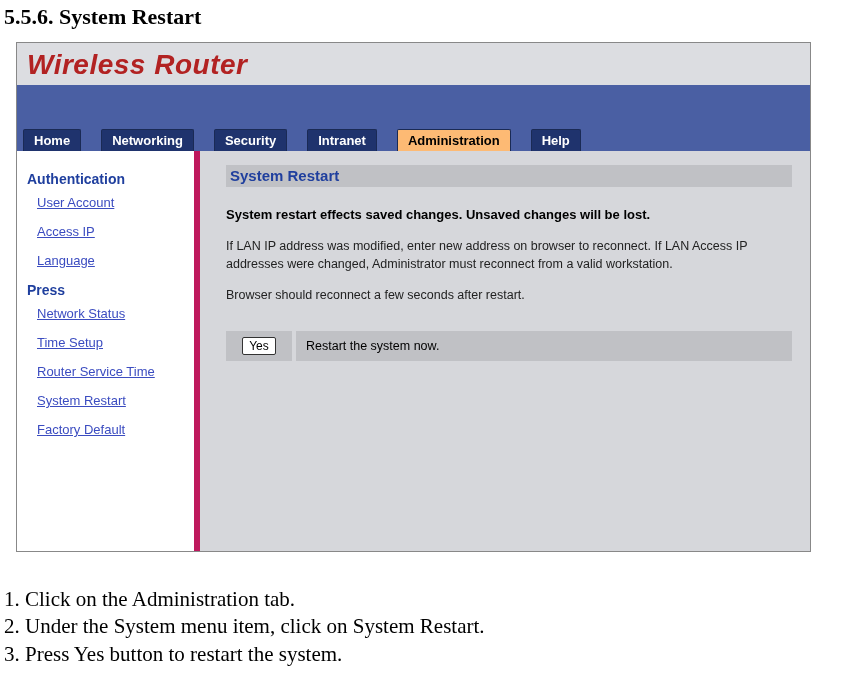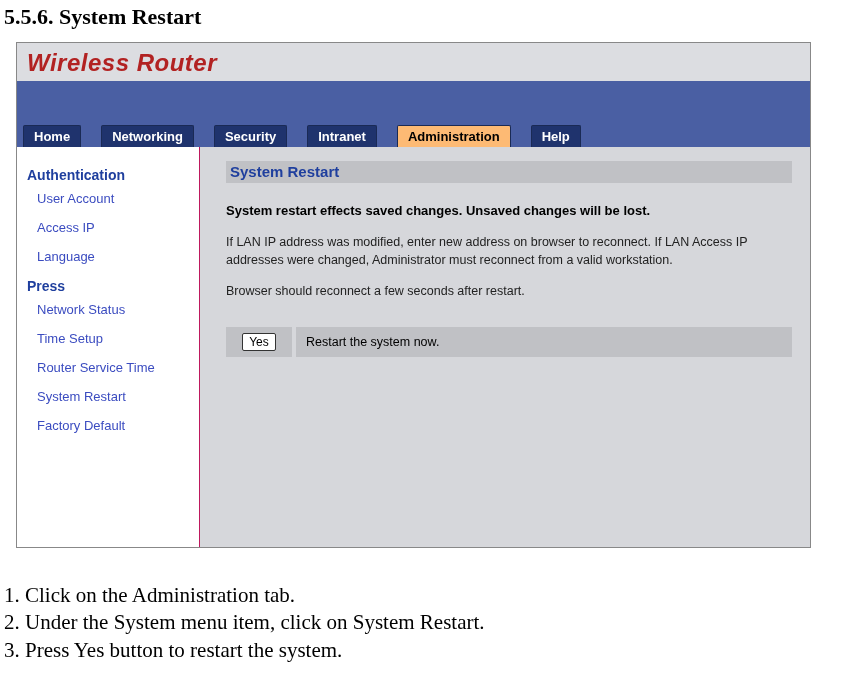--- a/index.html
+++ b/index.html
@@ -25,21 +25,21 @@
     background: #4a5fa3;
   }
   .header-bar {
     background: #dcdde1;
     padding: 6px 10px 4px 10px;
   }
   .logo {
     font-family: "Arial Black", Arial, sans-serif;
     font-weight: 900;
     font-style: italic;
-    font-size: 24px;
+    font-size: 28px;
     color: #b22222;
     letter-spacing: 0.5px;
   }
   .tab-bar {
     display: flex;
     align-items: flex-end;
     gap: 20px;
     background: #4a5fa3;
     padding: 38px 0 0 6px;
     height: 66px;
@@ -70,32 +70,33 @@
     display: flex;
     width: 100%;
     height: 400px;
     background: #d6d7db;
   }
   .sidebar {
     width: 183px;
     flex: 0 0 183px;
     background: #fff;
     padding: 14px 10px 0 10px;
-    border-right: 1px solid #be185d;
+    border-right: 6px solid #be185d;
     overflow: hidden;
   }
   .side-section {
     font-weight: bold;
     color: #1f3f9e;
     font-size: 14px;
     margin: 6px 0 8px 0;
   }
   .side-item {
     color: #3b4cc0;
     font-size: 13px;
+    text-decoration: underline;
     margin: 0 0 14px 10px;
     display: block;
     cursor: pointer;
   }
   .main {
     flex: 1;
     padding: 14px 18px 10px 26px;
     position: relative;
   }
   .panel-title {

